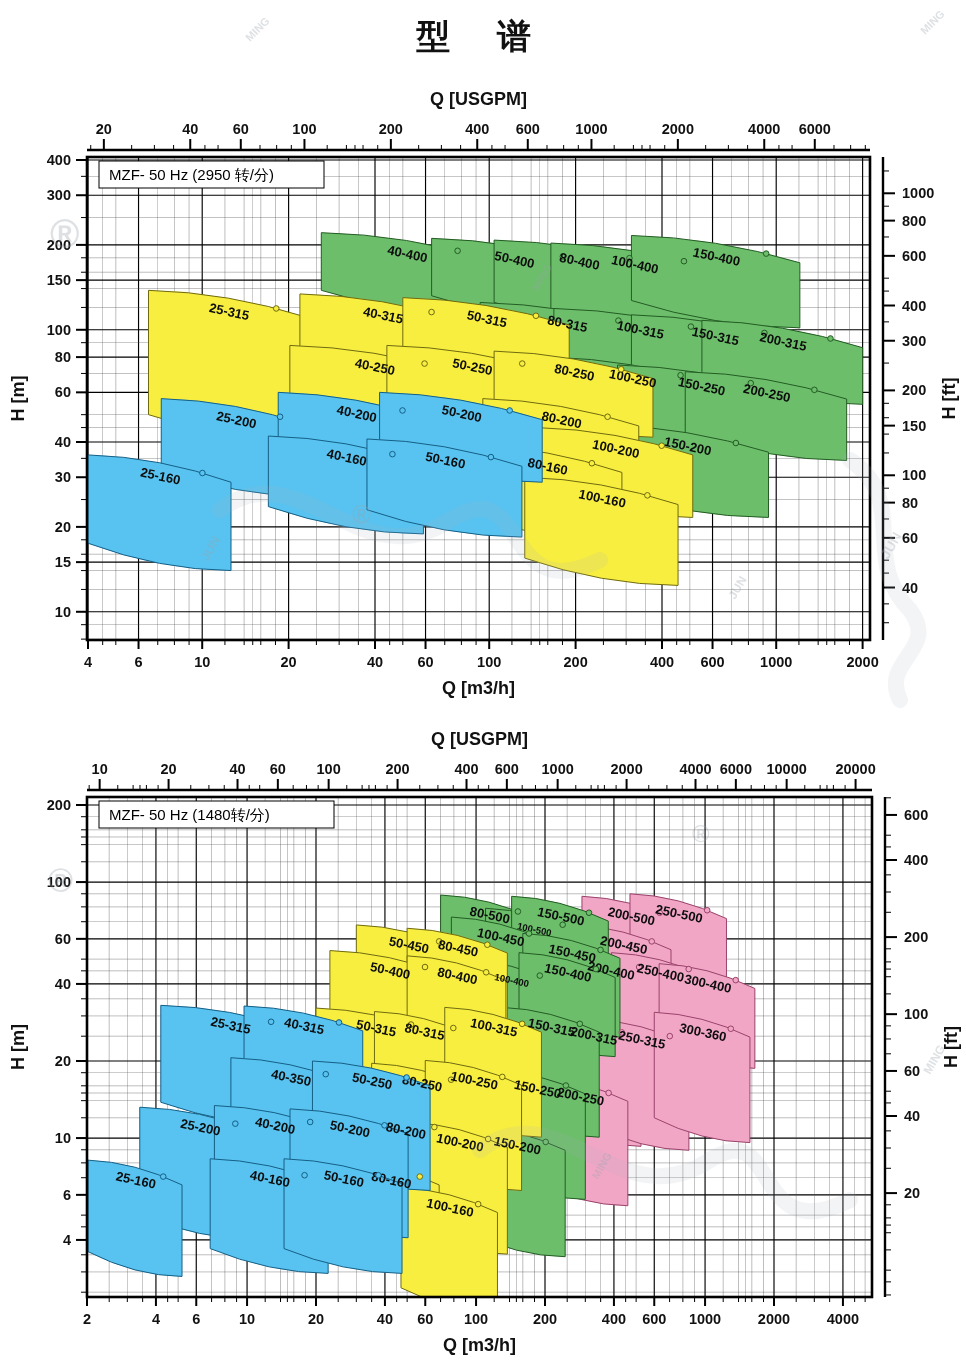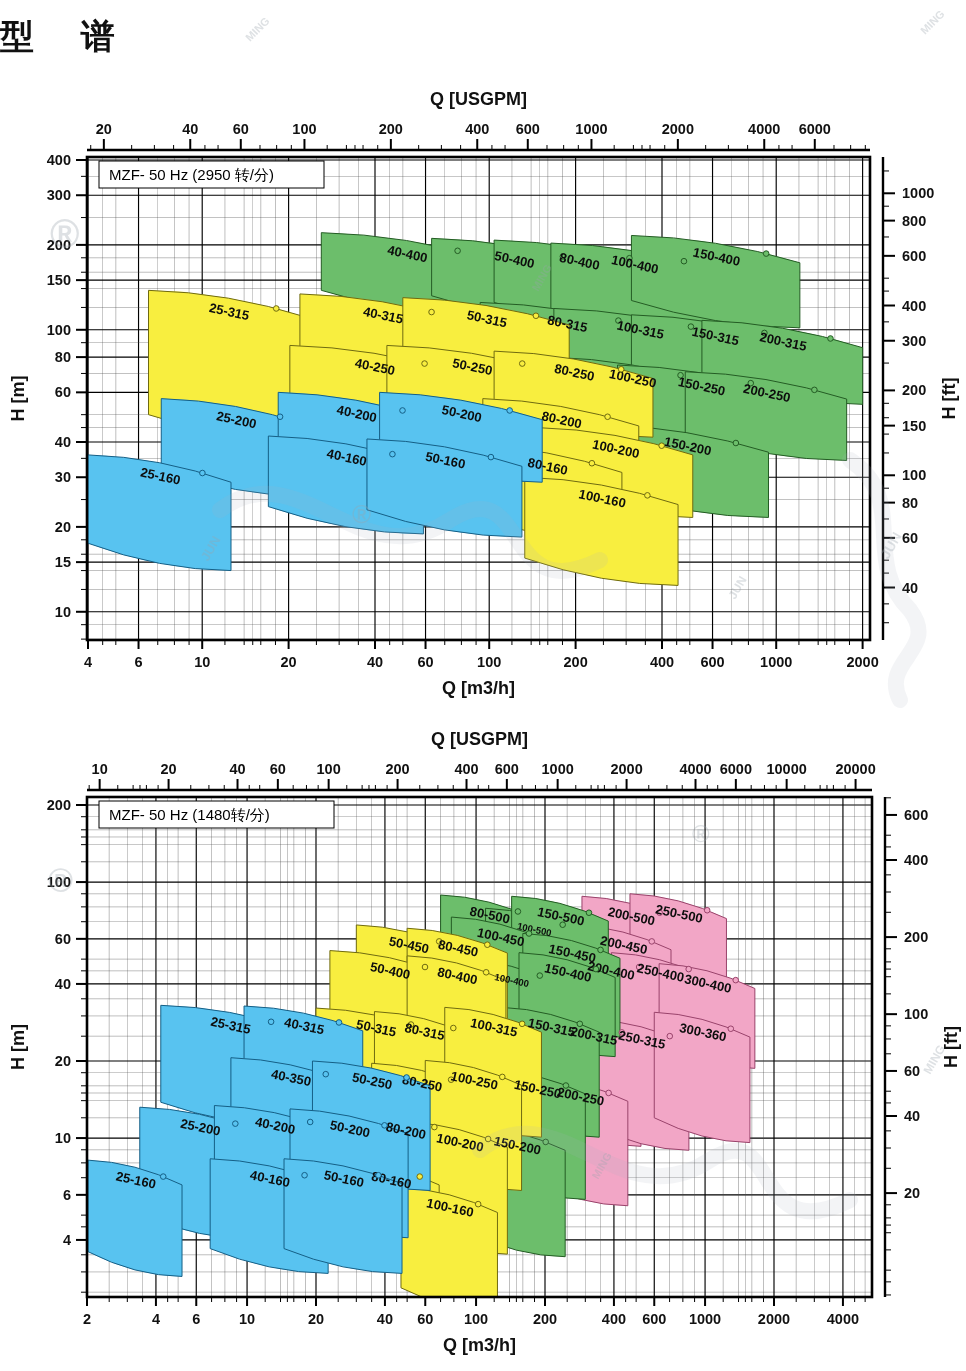--- a/index.html
+++ b/index.html
@@ -1,18 +1,18 @@
 <!DOCTYPE html>
 <html><head>
 <meta charset="utf-8">
 <style>
   html,body{margin:0;padding:0;background:#fff;}
   body{width:966px;height:1371px;position:relative;font-family:"Liberation Sans","DejaVu Sans",sans-serif;}
   .page{position:relative;width:966px;height:1371px;background:#fff;overflow:hidden;}
-  .page-title{position:absolute;top:14px;left:0;width:100%;
+  .page-title{position:absolute;top:14px;left:0;width:100%;text-align:center;
     font-size:34px;font-weight:700;letter-spacing:0.55em;color:#111;}
   svg{position:absolute;left:0;top:0;}
   svg text{font-family:"Liberation Sans","DejaVu Sans",sans-serif;}
   .gmin{stroke:#4a4a4a;stroke-width:0.45;opacity:0.8;}
   .gmaj{stroke:#000;stroke-width:1.15;}
   .frame{fill:none;stroke:#000;stroke-width:2.6;}
   .scale{stroke:#000;stroke-width:2.4;}
   .tmaj{stroke:#000;stroke-width:2;}
   .tmin{stroke:#000;stroke-width:1;}
   .tick{font-size:14.5px;font-weight:700;fill:#111;}

